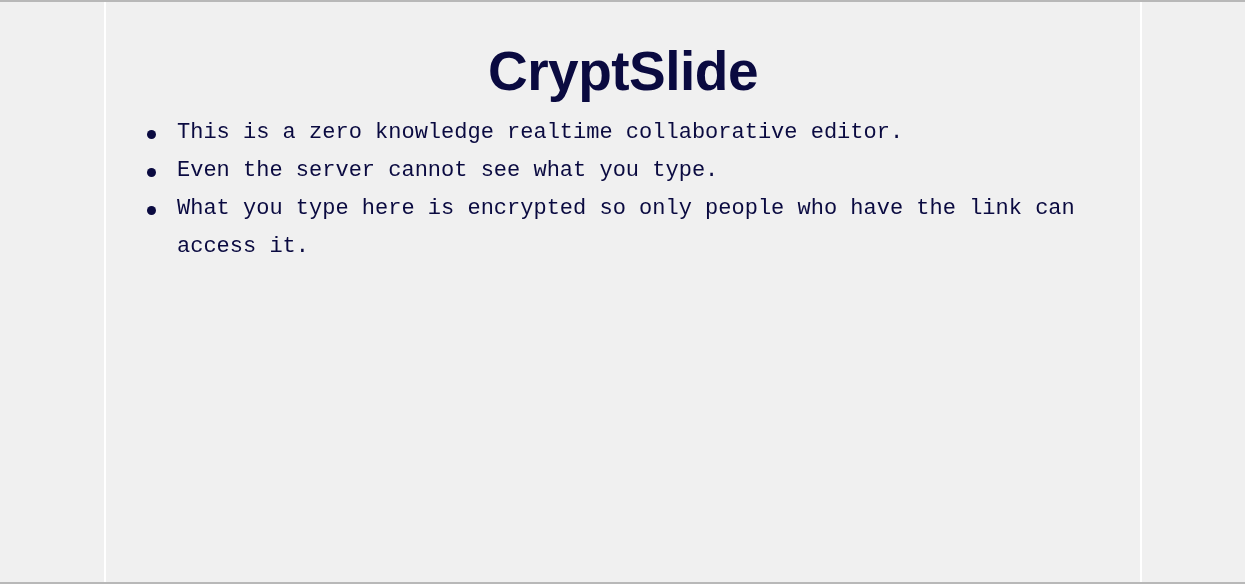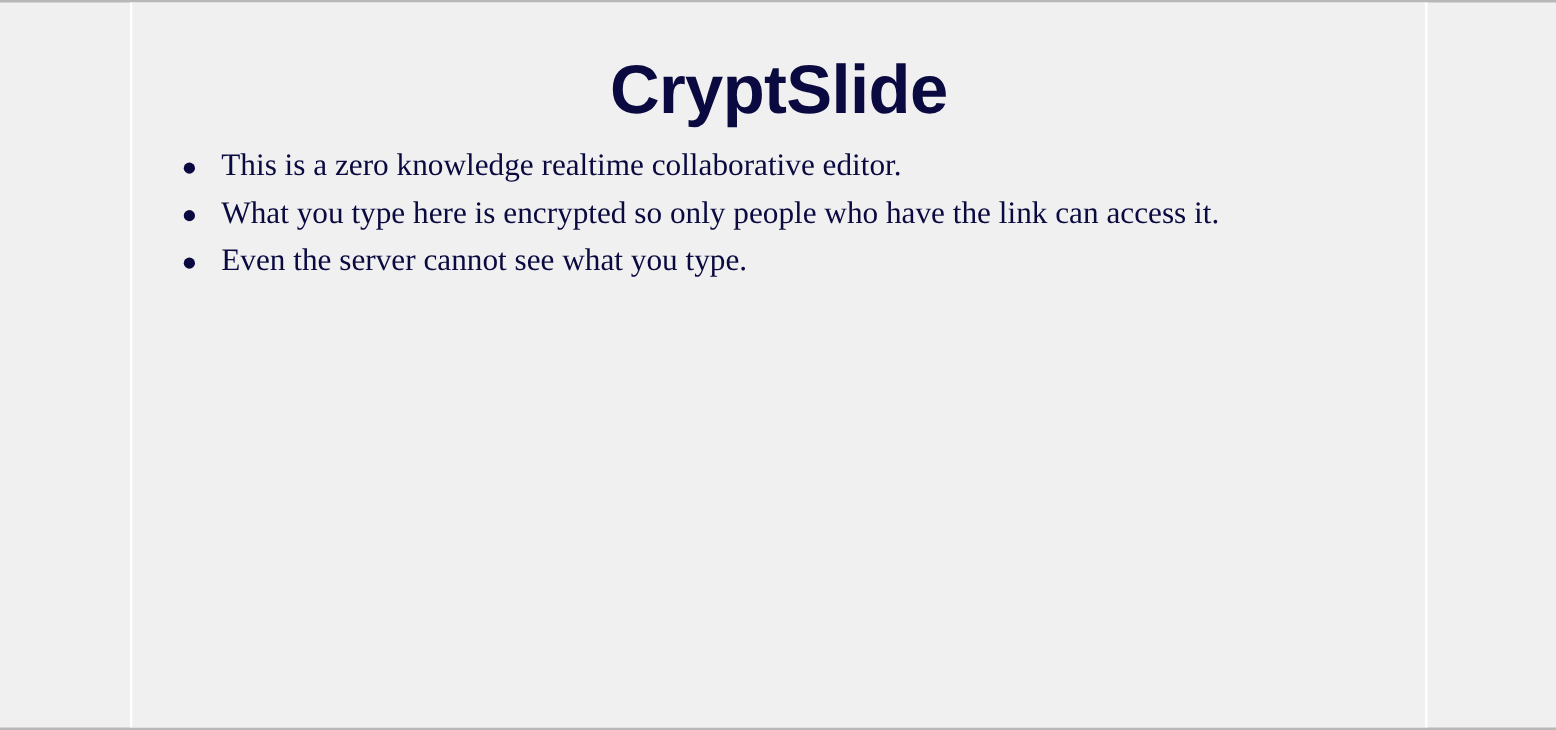--- a/index.html
+++ b/index.html
@@ -79,24 +79,24 @@
     width: 1034px;
     margin: 0;
     padding: 0 0 0 0;
     list-style: none;
   }
 
   #slide-bullets li {
     position: relative;
     margin: 0;
     padding: 0 22px 0 71px;
-    font-size: 25px;
+    font-size: 22px;
     line-height: 38px;
     color: #0a0a40;
-    font-family: Liberation Serif, serif;
+    font-family: Liberation Mono, monospace;
   }
 
   #slide-bullets li .bullet-dot {
     position: absolute;
     left: 41px;
     top: 16px;
     width: 9px;
     height: 9px;
     border-radius: 50%;
     background: #0a0a40;
@@ -123,25 +123,25 @@
 
     <ul id="slide-bullets">
 
       <li>
         <span class="bullet-dot"></span>
         <span class="bullet-text">This is a zero knowledge realtime collaborative editor.</span>
       </li>
 
       <li>
         <span class="bullet-dot"></span>
-        <span class="bullet-text">What you type here is encrypted so only people who have the link can access it.</span>
+        <span class="bullet-text">Even the server cannot see what you type.</span>
       </li>
 
       <li>
         <span class="bullet-dot"></span>
-        <span class="bullet-text">Even the server cannot see what you type.</span>
+        <span class="bullet-text">What you type here is encrypted so only people who have the link can access it.</span>
       </li>
 
 
     </ul>
 
   </div>
 </div>
 
 </body></html>

